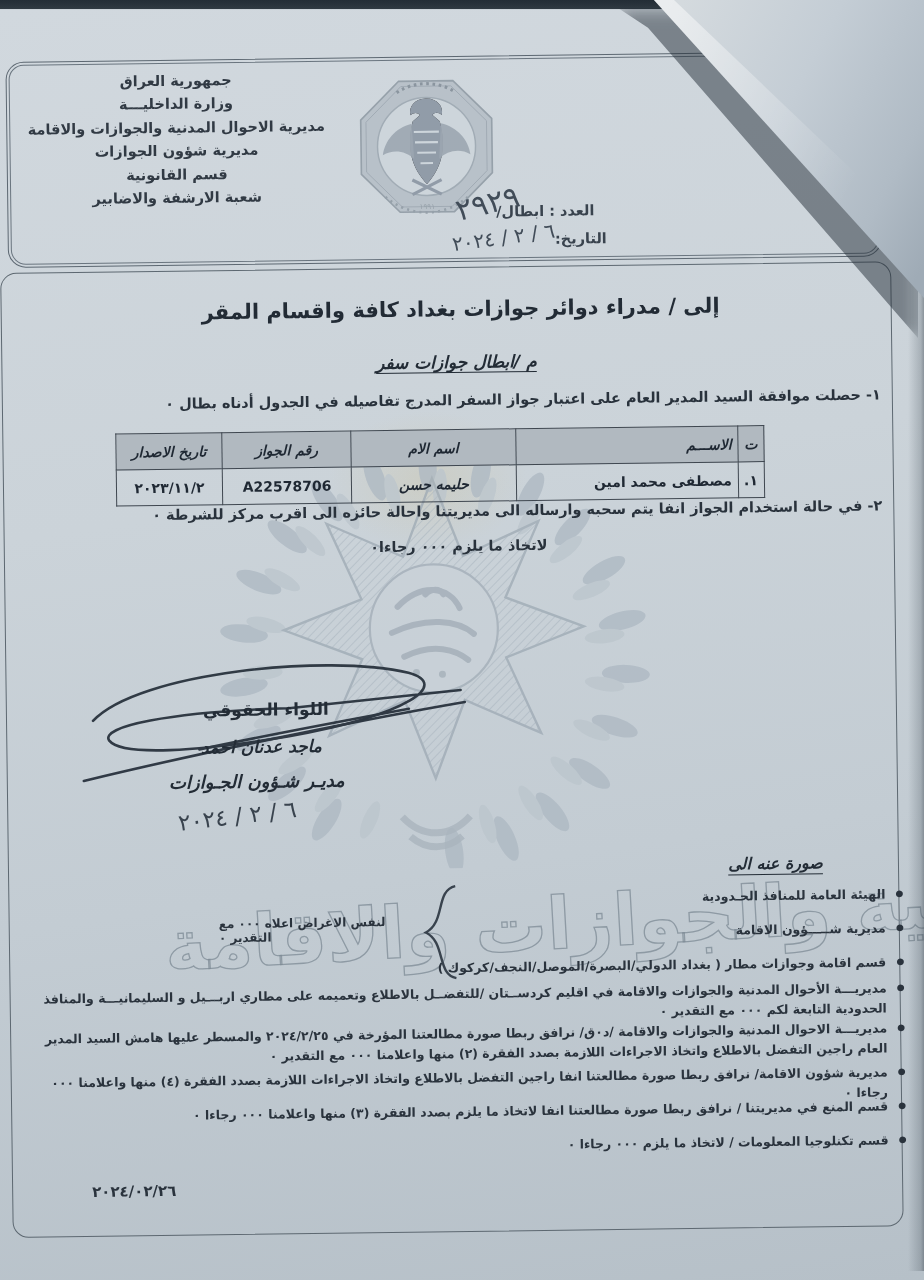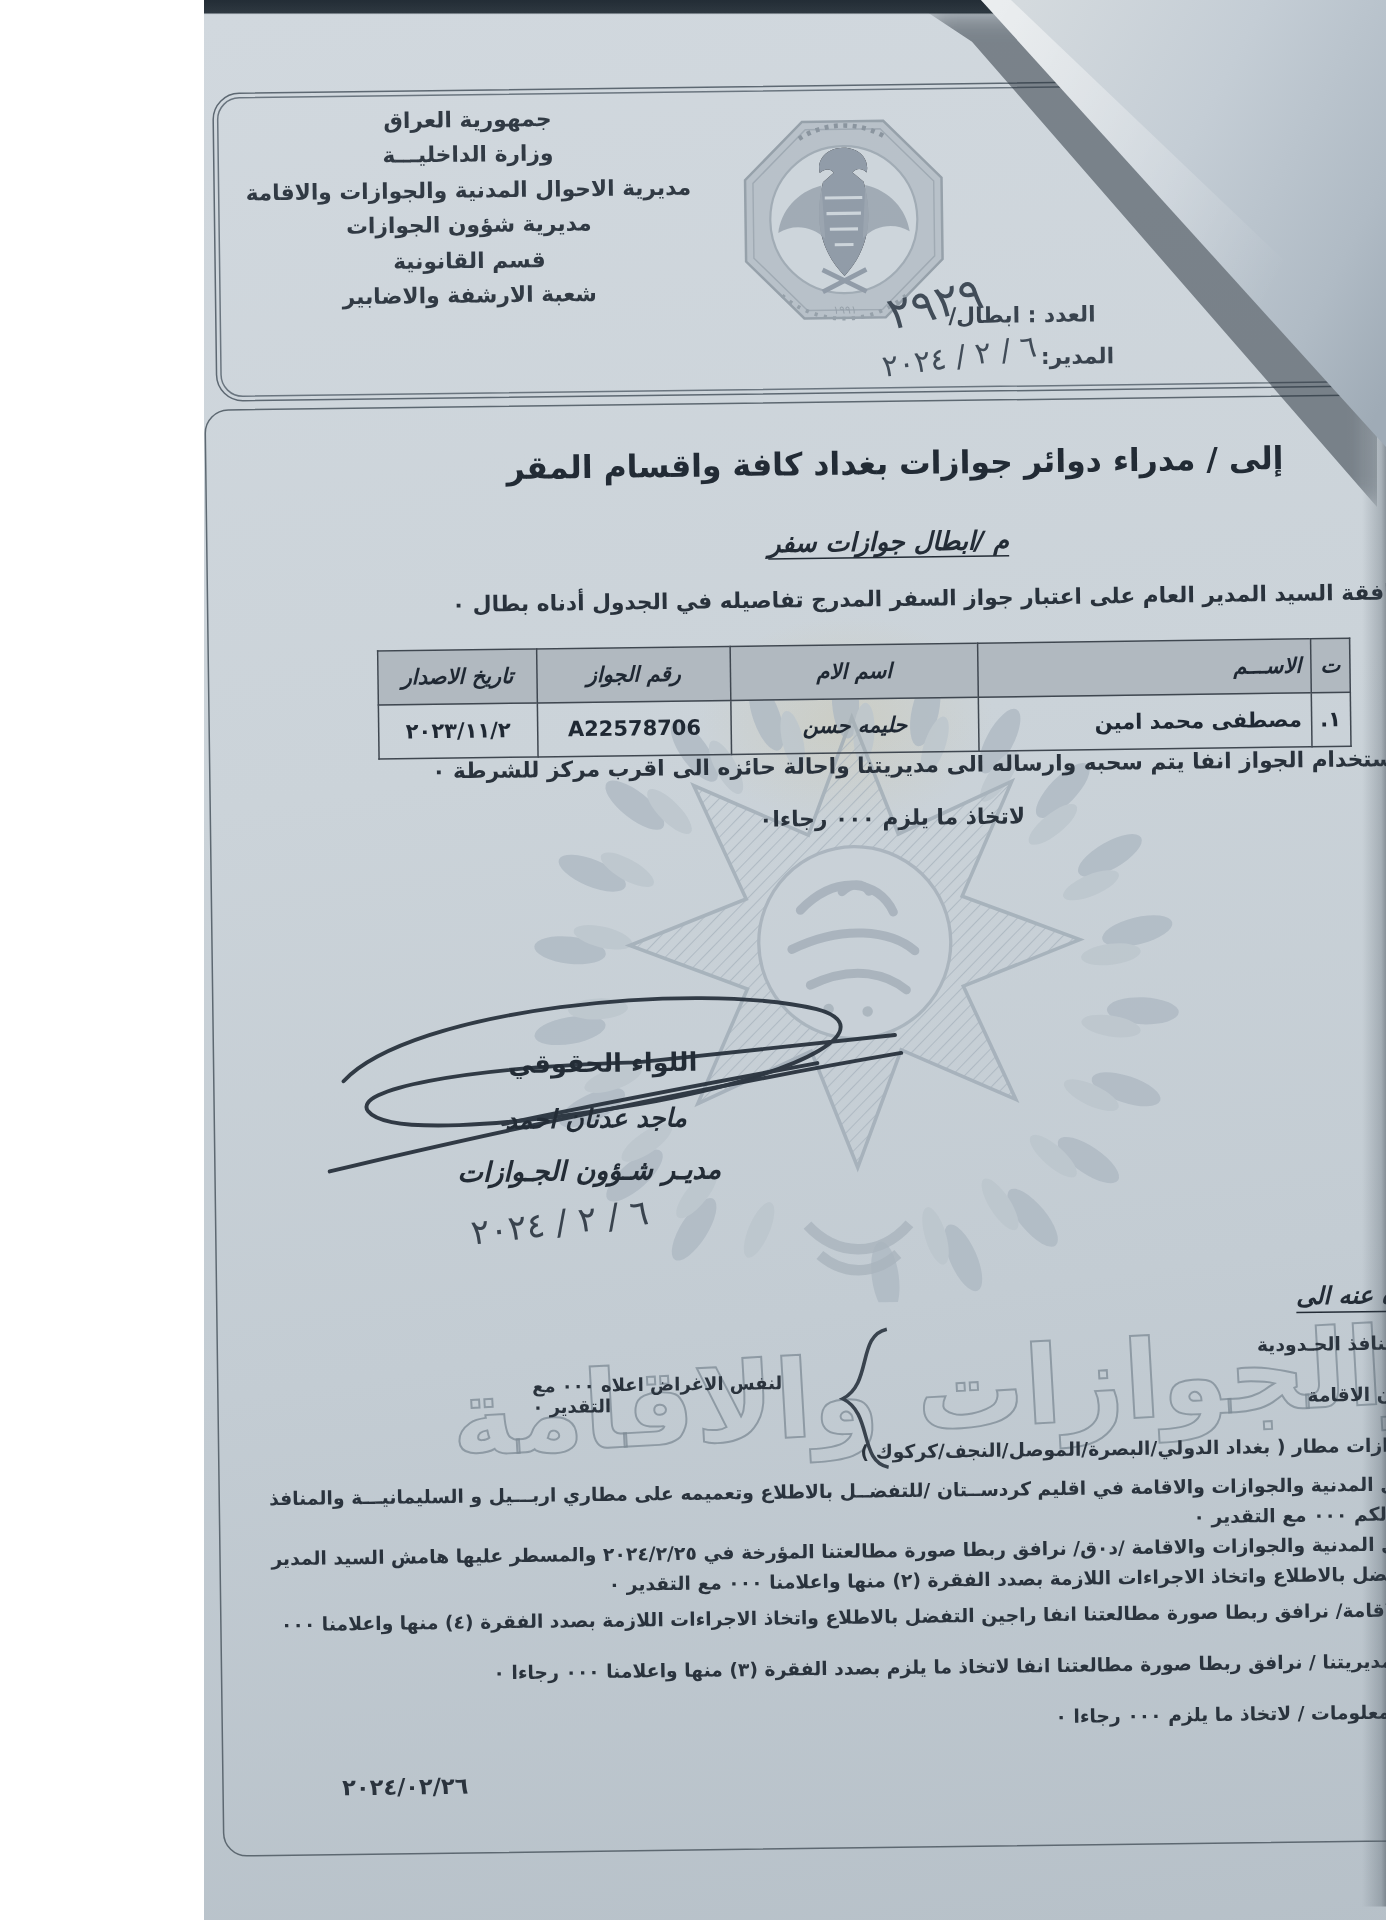--- a/index.html
+++ b/index.html
@@ -1,16 +1,16 @@
 <!DOCTYPE html>
 <html lang="ar" dir="rtl"><head>
 <meta charset="utf-8">
 <style>
   html,body{margin:0;padding:0;}
-  .stage{position:relative;width:788px;height:1280px;overflow:hidden;
+  .stage{position:relative;width:924px;height:1280px;overflow:hidden;
          background:linear-gradient(180deg,#2e3840 0%,#46525c 6%,#5a656f 100%);
          font-family:"DejaVu Sans","Liberation Sans",sans-serif;}
   .paper{position:absolute;left:0;top:9px;width:924px;height:1271px;
          background:linear-gradient(172deg,#d1d8de 0%,#cbd3d9 38%,#c3ccd3 66%,#b6c0c8 100%);}
   .paper-edge-right{position:absolute;right:0;top:230px;width:16px;height:1041px;
          background:linear-gradient(90deg,rgba(0,0,0,0) 0%,rgba(60,72,82,.25) 80%,rgba(40,50,60,.4) 100%);}
   .doc{position:absolute;left:0;top:0;width:924px;height:1280px;
        transform:rotate(-0.75deg);transform-origin:462px 640px;}
 
   
@@ -138,21 +138,21 @@
         <line x1="61" y1="86" x2="79" y2="86"></line>
           <line x1="64" y1="96" x2="76" y2="96"></line>
       </g>
       <path d="M56 112 L84 126 M84 112 L56 126" stroke="#8792a0" stroke-width="3"></path>
       <text x="70" y="140" text-anchor="middle" font-size="7" fill="#8d98a2">١٩٩١</text>
     </svg>
 
     <div class="lh-fields">
       <div class="lh-field-no">العدد : ابطال/</div>
       <div class="hand hand-no">٢٩٢٩</div>
-      <div class="lh-field-date">المدير:</div>
+      <div class="lh-field-date">التاريخ:</div>
       <div class="hand hand-date">٦ / ٢ / ٢٠٢٤</div>
     </div>
 
     <div class="ct-box"></div>
     <div class="tint"></div>
 
     <svg class="seal" viewBox="0 0 462 430">
       <defs>
         <pattern id="hatch" width="6" height="6" patternUnits="userSpaceOnUse" patternTransform="rotate(45)">
           <line x1="0" y1="0" x2="0" y2="6" stroke="#a9b4be" stroke-width="1.4"></line>

